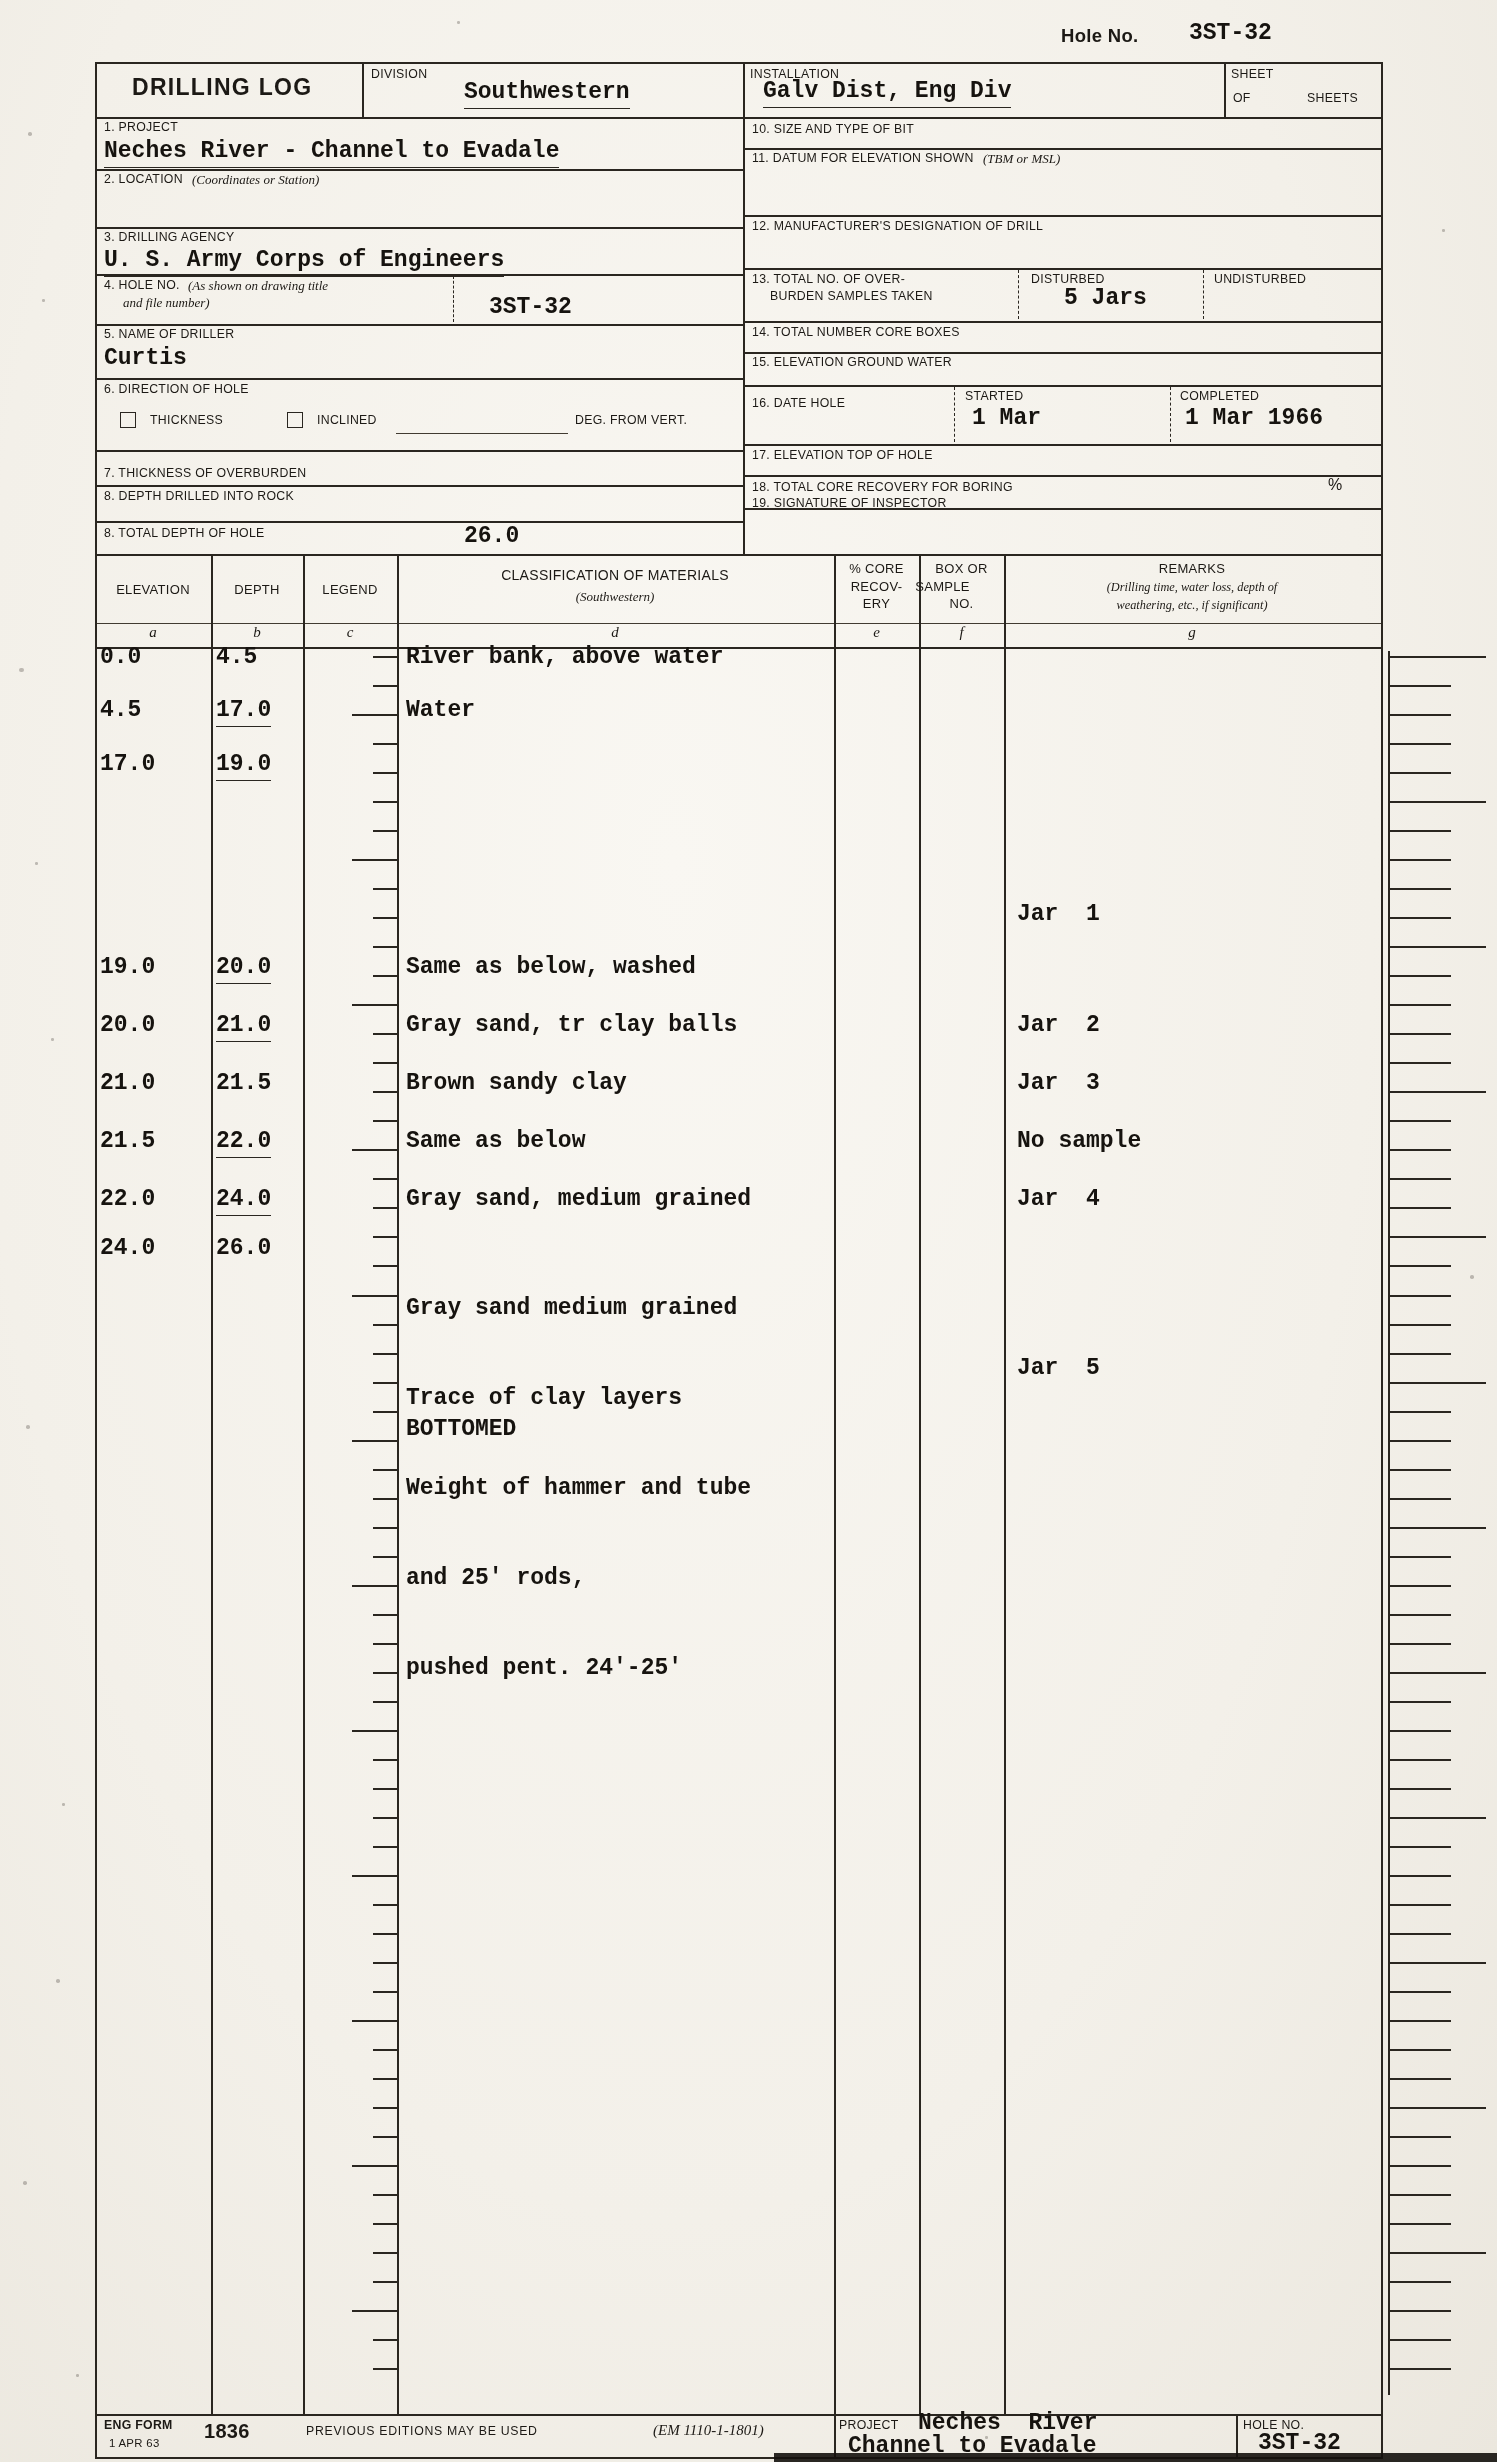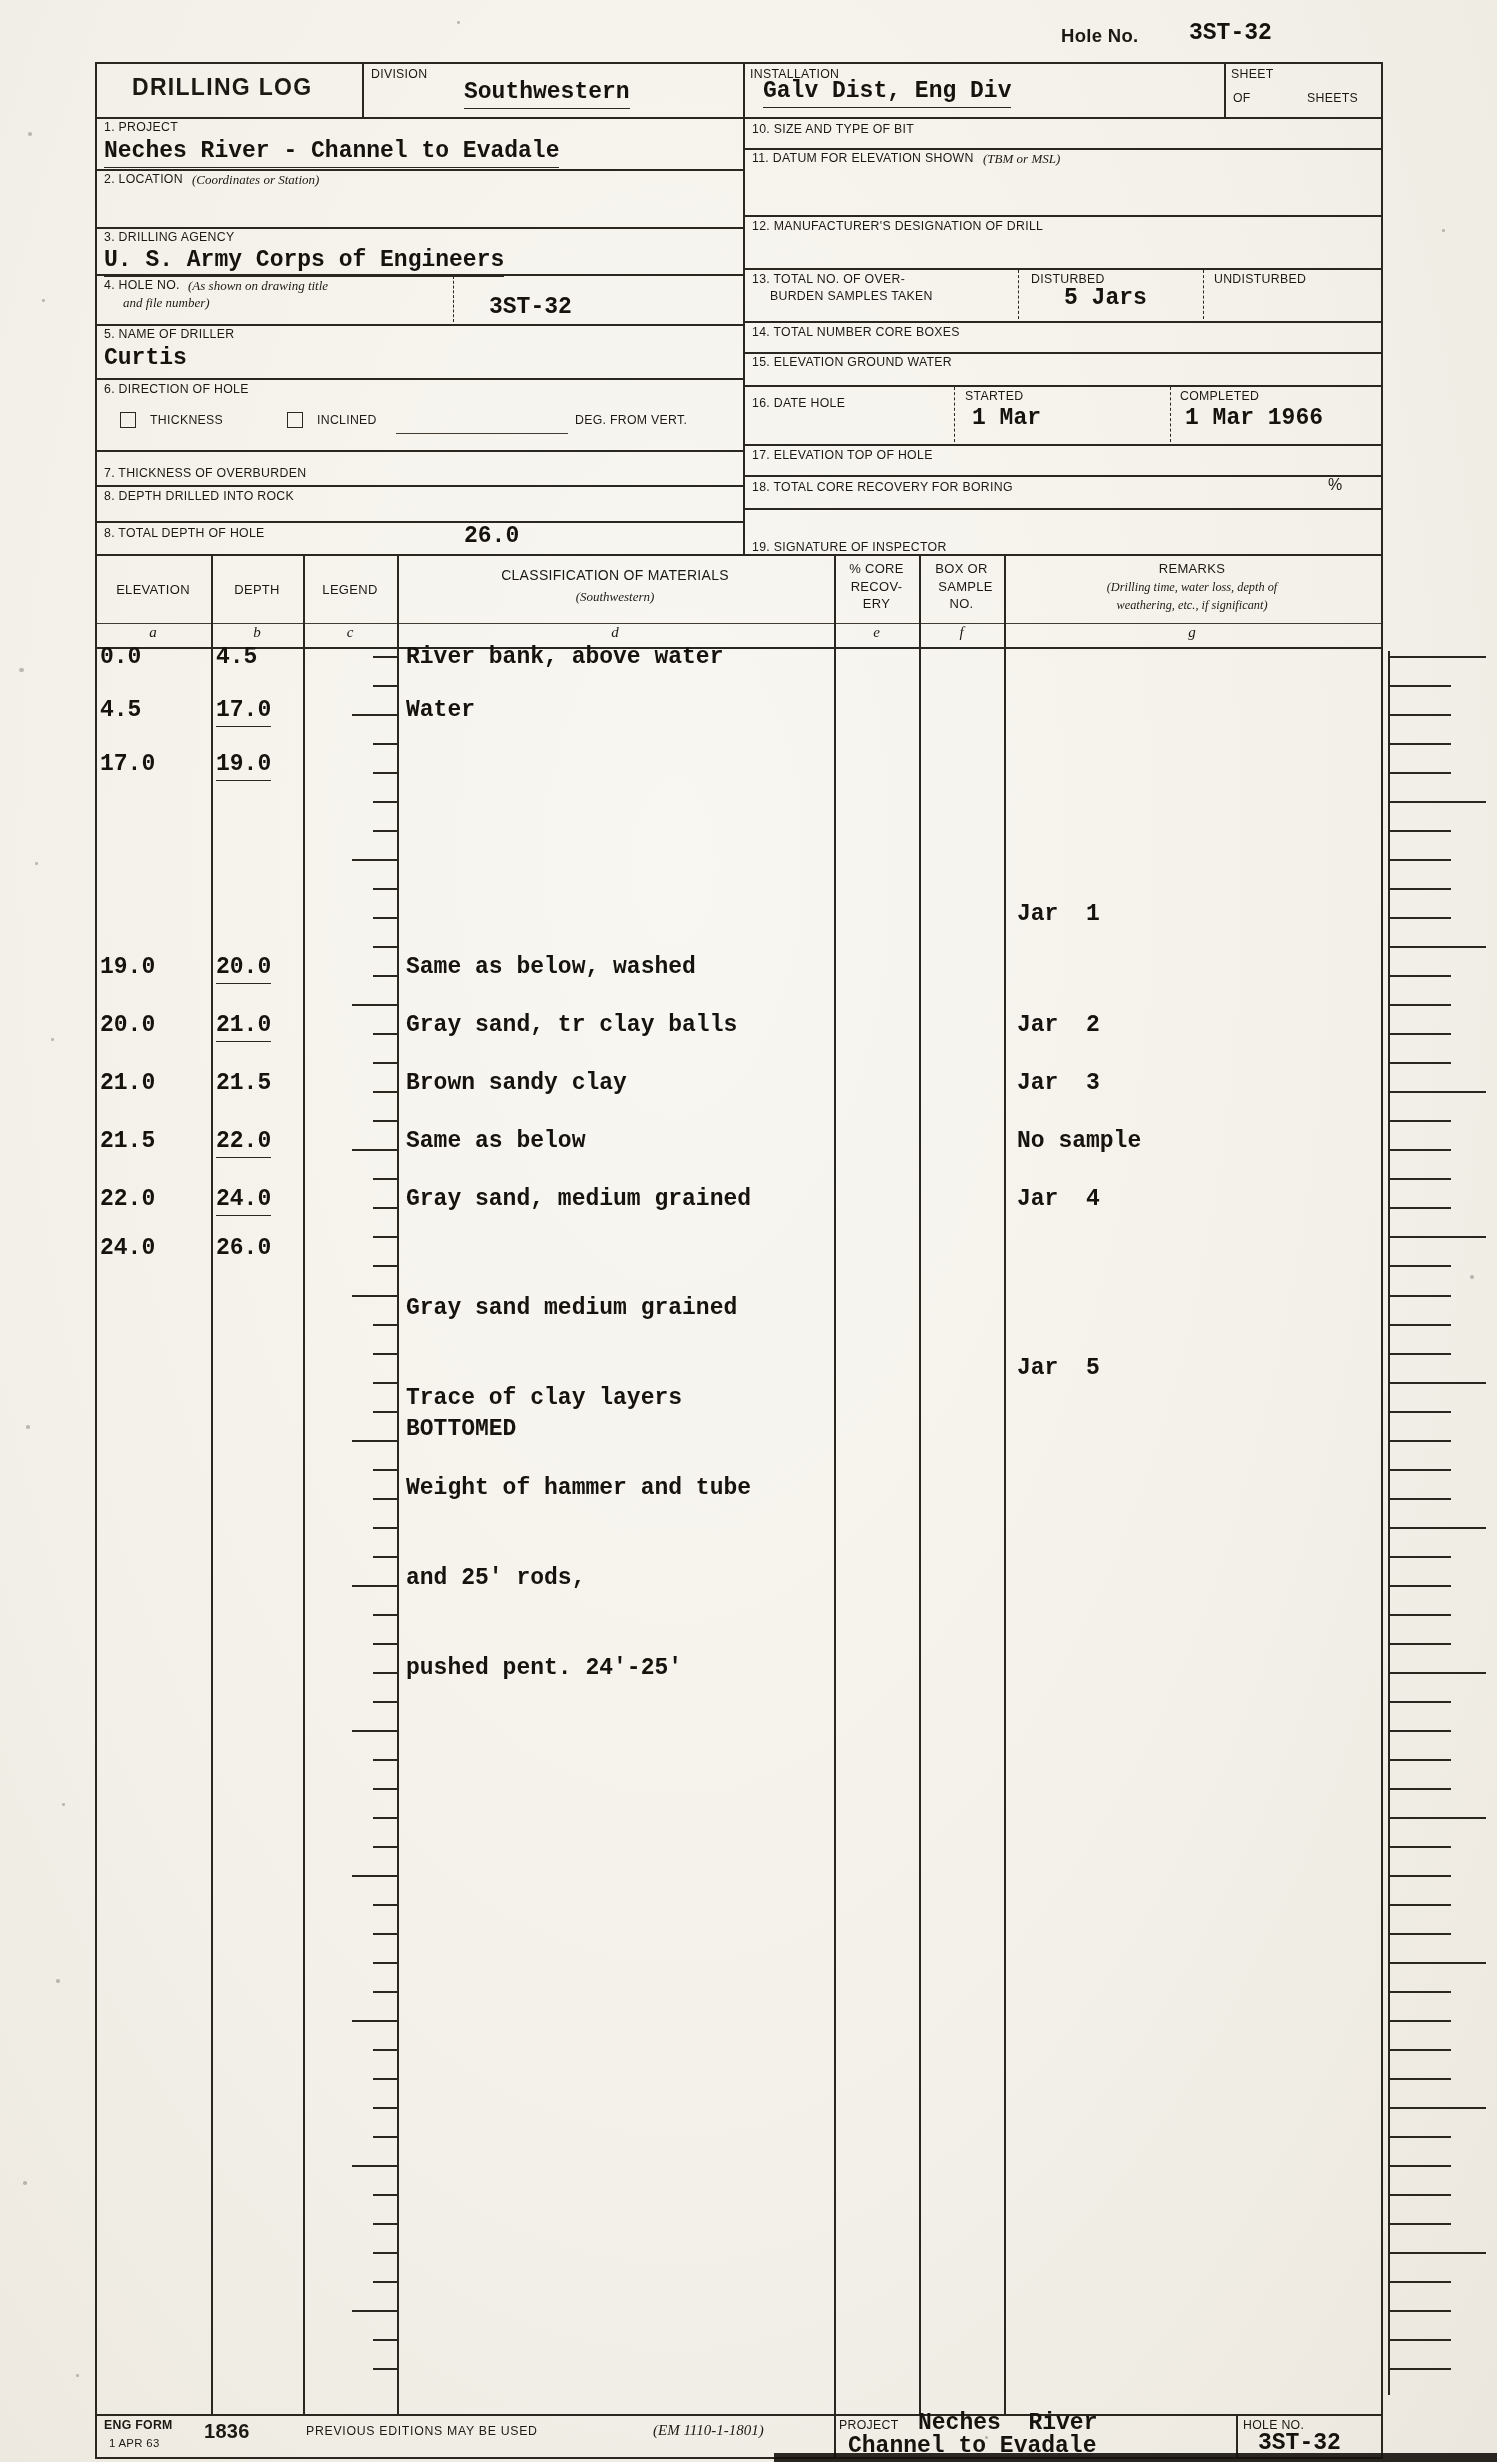--- a/index.html
+++ b/index.html
@@ -133,32 +133,32 @@
 
   <span class="lbl sm" style="left:752px;top:396px">16. DATE HOLE</span>
   <span class="lbl sm" style="left:965px;top:389px">STARTED</span>
   <span class="typed" style="left:972px;top:403px">1 Mar</span>
   <span class="lbl sm" style="left:1180px;top:389px">COMPLETED</span>
   <span class="typed" style="left:1185px;top:403px">1 Mar 1966</span>
 
   <span class="lbl sm" style="left:752px;top:448px">17. ELEVATION TOP OF HOLE</span>
   <span class="lbl sm" style="left:752px;top:480px">18. TOTAL CORE RECOVERY FOR BORING</span>
   <span class="lbl" style="left:1328px;top:476px;font-size:16px">%</span>
-  <span class="lbl sm" style="left:752px;top:540px">19. SIGNATURE OF INSPECTOR</span>
+  <span class="lbl sm" style="left:752px;top:496px">19. SIGNATURE OF INSPECTOR</span>
 
   <span class="colh" style="left:95px;width:116px;top:582px">ELEVATION</span>
   <span class="colh" style="left:211px;width:92px;top:582px">DEPTH</span>
   <span class="colh" style="left:303px;width:94px;top:582px">LEGEND</span>
   <span class="colh" style="left:397px;width:436px;top:567px;font-size:14px">CLASSIFICATION OF MATERIALS</span>
   <span class="itc" style="left:397px;width:436px;top:589px;font-size:13px">(Southwestern)</span>
   <span class="colh sm" style="left:834px;width:85px;top:561px">% CORE</span>
   <span class="colh sm" style="left:834px;width:85px;top:579px">RECOV-</span>
   <span class="colh sm" style="left:834px;width:85px;top:596px">ERY</span>
   <span class="colh sm" style="left:919px;width:85px;top:561px">BOX OR</span>
-  <span class="colh sm" style="left:919px;width:93px;top:579px">SAMPLE</span>
+  <span class="colh sm" style="left:896px;width:93px;top:579px">SAMPLE</span>
   <span class="colh sm" style="left:919px;width:85px;top:596px">NO.</span>
   <span class="colh" style="left:1004px;width:376px;top:561px">REMARKS</span>
   <span class="itc" style="left:1004px;width:376px;top:580px;font-size:12.3px">(Drilling time, water loss, depth of</span>
   <span class="itc" style="left:1004px;width:376px;top:598px;font-size:12.3px">weathering, etc., if significant)</span>
   <span class="itc" style="left:95px;width:116px;top:624px;font-size:15px">a</span>
   <span class="itc" style="left:211px;width:92px;top:624px;font-size:15px">b</span>
   <span class="itc" style="left:303px;width:94px;top:624px;font-size:15px">c</span>
   <span class="itc" style="left:397px;width:436px;top:624px;font-size:15px">d</span>
   <span class="itc" style="left:834px;width:85px;top:624px;font-size:15px">e</span>
   <span class="itc" style="left:919px;width:85px;top:624px;font-size:15px">f</span>

